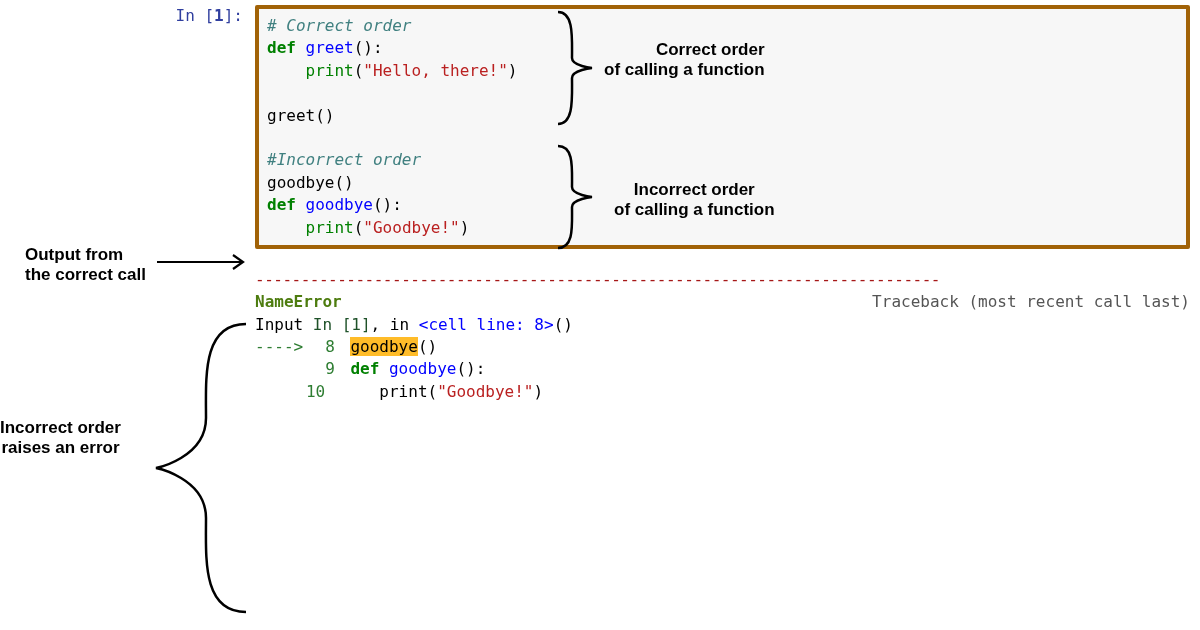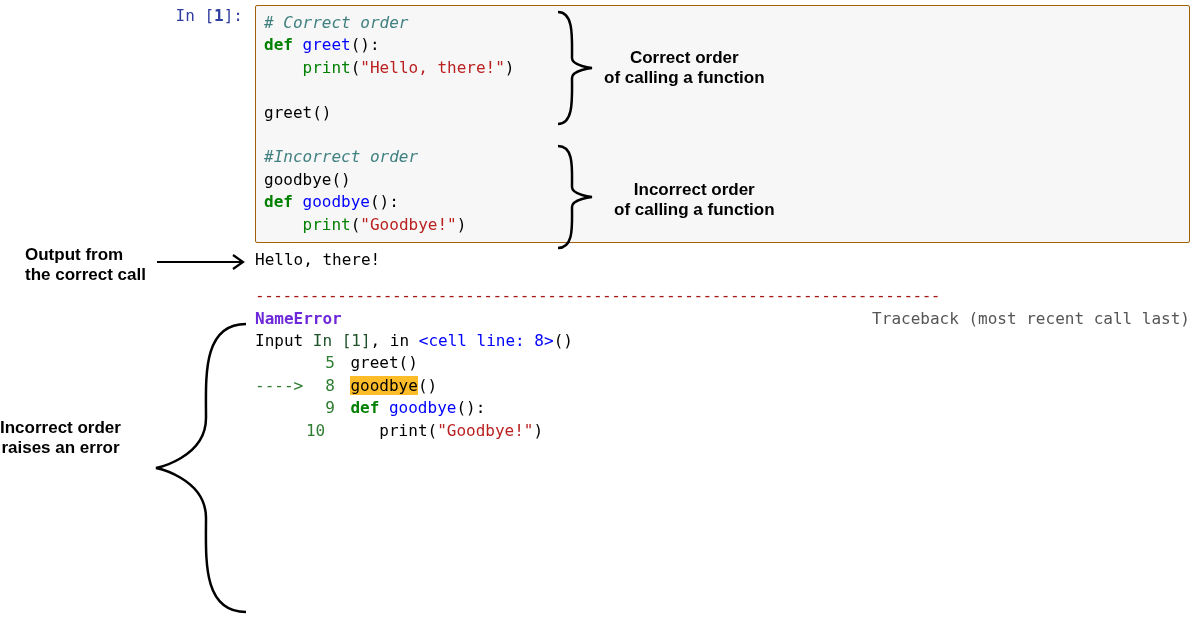--- a/index.html
+++ b/index.html
@@ -31,21 +31,21 @@
     .prompt {
       color: #303F9F;
       width: 85px;
       text-align: right;
       padding-right: 12px;
       flex: 0 0 85px;
     }
     .prompt .n { color: #303F9F; font-weight: bold; }
     .code-cell {
       background: #f7f7f7;
-      border: 1px solid #a16207;
+      border: 4px solid #a16207;
       border-radius: 2px;
       padding: 6px 8px;
       flex: 1;
       white-space: pre;
     }
     .output-row {
       display: flex;
       align-items: flex-start;
       margin-top: 6px;
     }
@@ -58,21 +58,21 @@
     .c-keyword { color: #008000; font-weight: bold; }
     .c-funcname { color: #0000FF; }
     .c-call { color: #008000; }
     .c-string { color: #BA2121; }
     .err-dash {
       color: #A61717;
       letter-spacing: -0.5px;
       overflow: hidden;
       white-space: nowrap;
     }
-    .err-name { color: #6d28d9; font-weight: bold; }
+    .err-name { color: #4d7c0f; font-weight: bold; }
     .err-trace { color: #555; float: right; }
     .tb-line { white-space: pre; }
     .ln { color: #2E7D32; margin-right: 6px; display:inline-block; width:22px; text-align:right;}
     .arrow { color: #2E7D32; }
     .tb-keyword { color: #008000; font-weight:bold; }
     .tb-func { color: #0000FF; }
     .tb-string { color: #BA2121; }
     .tb-comment { color: #408080; font-style: italic; }
     .tb-hl { background: #ffbc29; }
     .cell-line { color: #0000FF; }
@@ -110,35 +110,33 @@
 <span>greet()</span>
 
 <span class="c-comment">#Incorrect order</span>
 <span>goodbye()</span>
 <span class="c-keyword">def</span><span class="c-funcname"> goodbye</span><span>():</span>
     <span class="c-call">print</span><span>(</span><span class="c-string">"Goodbye!"</span><span>)</span></div>
   </div>
 
   <div class="output-row">
     <div class="output-block mono">
-<div>Hello, there!</div>
 <div style="height:14px"></div>
 <div class="err-dash">---------------------------------------------------------------------------</div>
 <div><span class="err-name">NameError</span><span class="err-trace">Traceback (most recent call last)</span></div>
 <div class="tb-line"><span>Input </span><span style="color:#1E5128">In [1]</span><span>, in </span><span class="cell-line">&lt;cell line: 8&gt;</span><span>()</span></div>
-<div class="tb-line">      <span class="ln">5</span><span> greet()</span></div>
 <div class="tb-line"><span class="arrow">----&gt; </span><span class="ln">8</span> <span class="tb-hl">goodbye</span><span>()</span></div>
 <div class="tb-line">      <span class="ln">9</span><span class="tb-keyword"> def</span><span class="tb-func"> goodbye</span><span>():</span></div>
 <div class="tb-line">     <span class="ln">10</span><span>     </span><span style="color:#000">print</span><span>(</span><span class="tb-string">"Goodbye!"</span><span>)</span></div>
 <div style="height:14px"></div>
     </div>
   </div>
 </div>
 
-<div class="annotation" style="left:604px; top:48px; text-align:center;">
+<div class="annotation" style="left:604px; top:40px; text-align:right;">
   <div>Correct order</div>
   <div>of calling a function</div>
 </div>
 
 <div class="annotation" style="left:614px; top:180px; text-align:center;">
   <div>Incorrect order</div>
   <div>of calling a function</div>
 </div>
 
 <div class="annotation" style="left:25px; top:245px; ">

